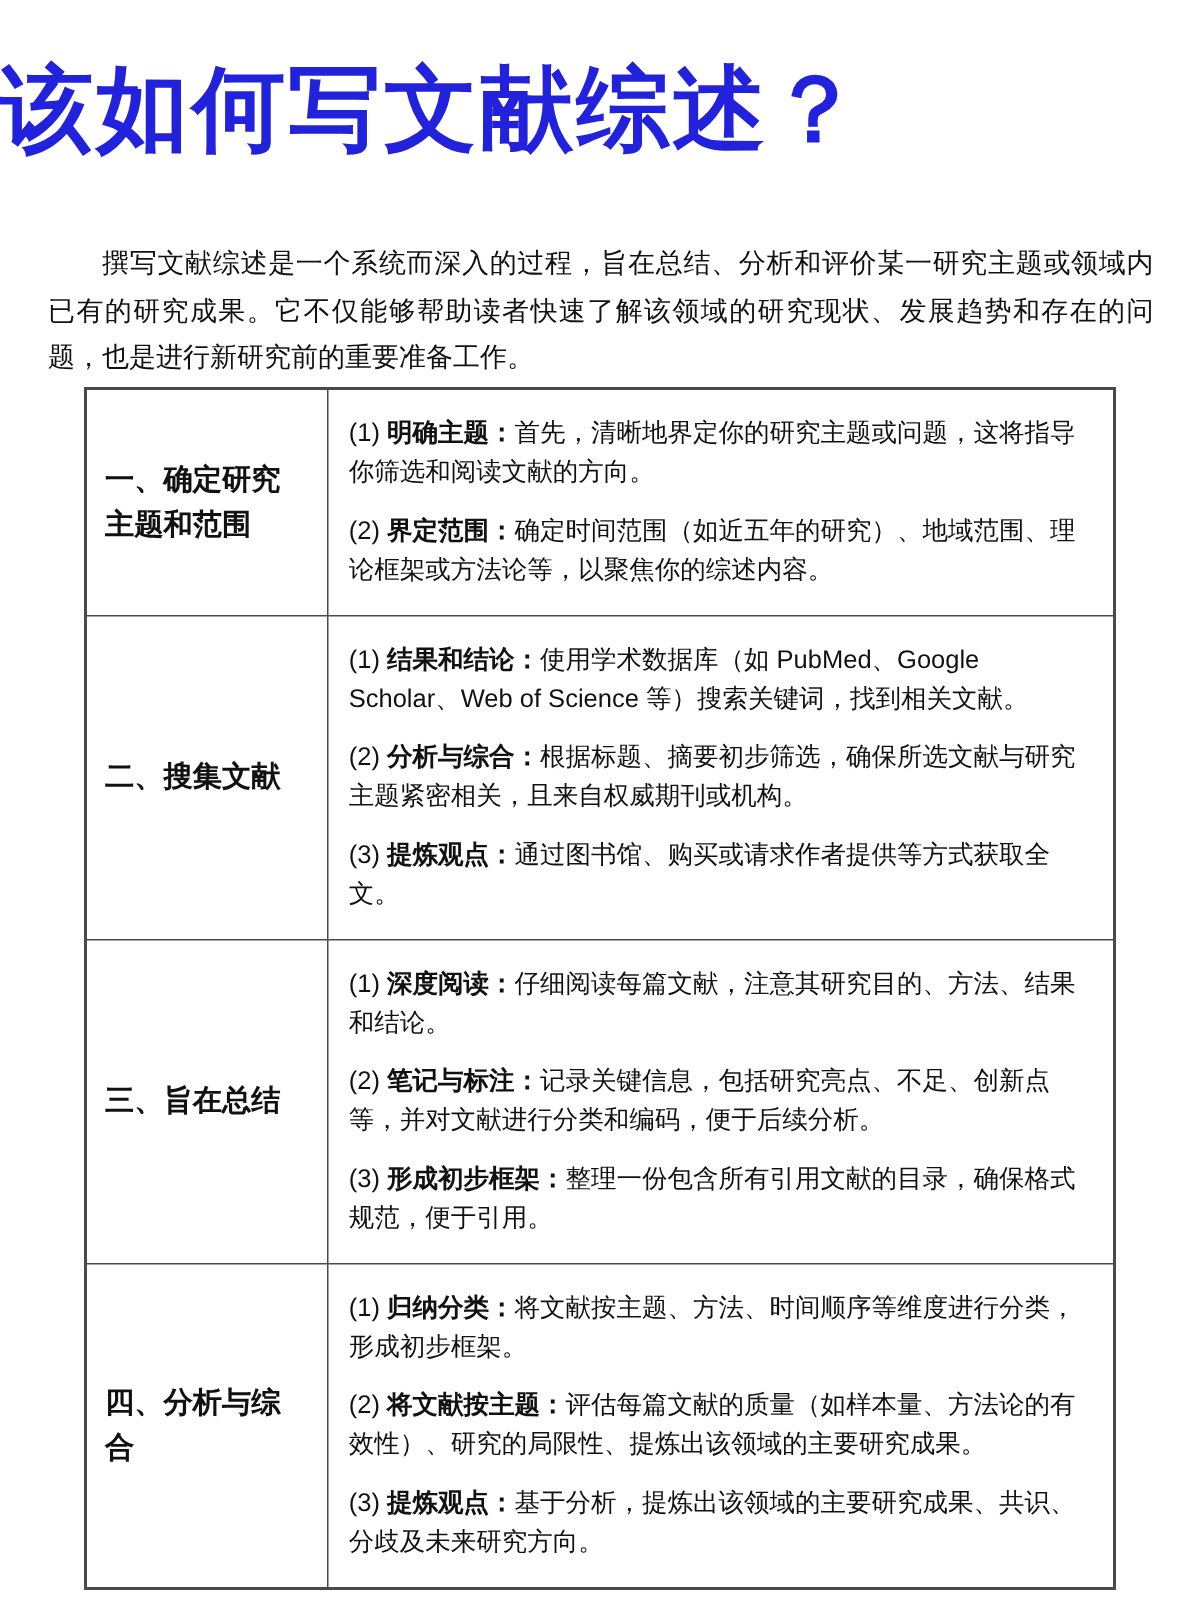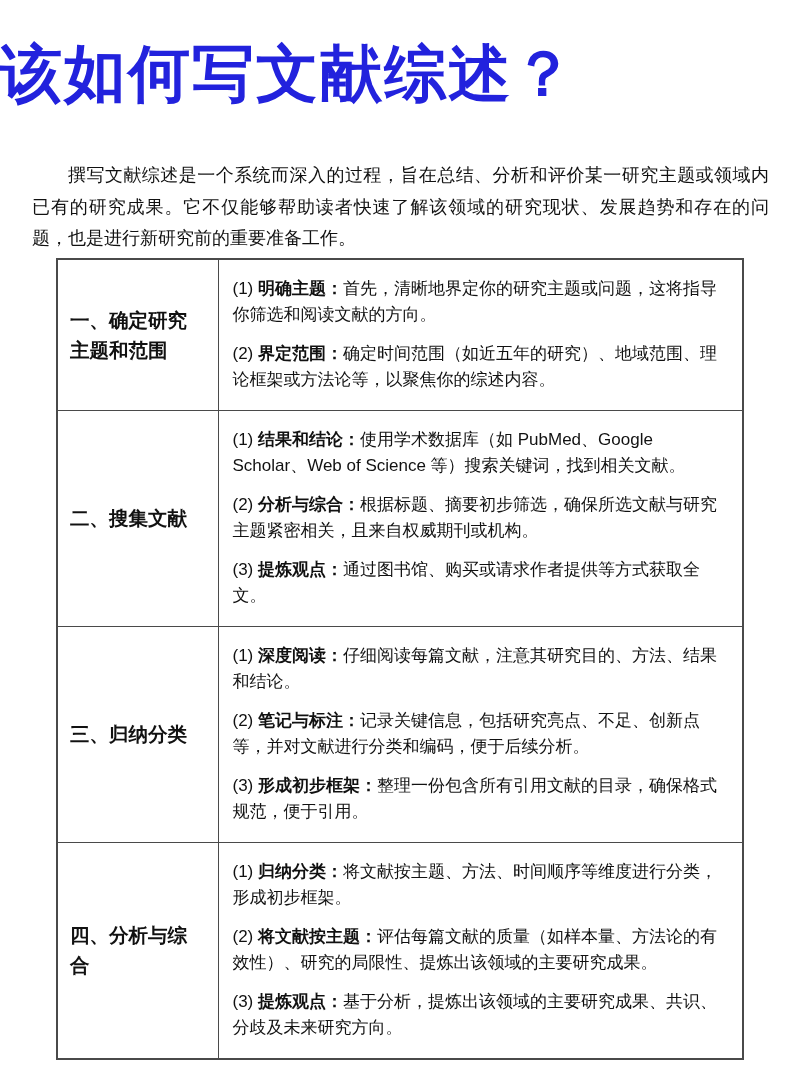--- a/index.html
+++ b/index.html
@@ -84,21 +84,21 @@
         </tr>
         <tr>
           <td class="step-cell"><span>二、搜集文献</span></td>
           <td class="content-cell">
             <p class="item"><span class="item-num">(1) </span><span class="item-term">结果和结论：</span><span class="item-text">使用学术数据库（如 PubMed、Google Scholar、Web of Science 等）搜索关键词，找到相关文献。</span></p>
             <p class="item"><span class="item-num">(2) </span><span class="item-term">分析与综合：</span><span class="item-text">根据标题、摘要初步筛选，确保所选文献与研究主题紧密相关，且来自权威期刊或机构。</span></p>
             <p class="item"><span class="item-num">(3) </span><span class="item-term">提炼观点：</span><span class="item-text">通过图书馆、购买或请求作者提供等方式获取全文。</span></p>
           </td>
         </tr>
         <tr>
-          <td class="step-cell"><span>三、归纳分类</span></td>
+          <td class="step-cell"><span>三、旨在总结</span></td>
           <td class="content-cell">
             <p class="item"><span class="item-num">(1) </span><span class="item-term">深度阅读：</span><span class="item-text">仔细阅读每篇文献，注意其研究目的、方法、结果和结论。</span></p>
             <p class="item"><span class="item-num">(2) </span><span class="item-term">笔记与标注：</span><span class="item-text">记录关键信息，包括研究亮点、不足、创新点等，并对文献进行分类和编码，便于后续分析。</span></p>
             <p class="item"><span class="item-num">(3) </span><span class="item-term">形成初步框架：</span><span class="item-text">整理一份包含所有引用文献的目录，确保格式规范，便于引用。</span></p>
           </td>
         </tr>
         <tr>
           <td class="step-cell"><span>四、分析与综合</span></td>
           <td class="content-cell">
             <p class="item"><span class="item-num">(1) </span><span class="item-term">归纳分类：</span><span class="item-text">将文献按主题、方法、时间顺序等维度进行分类，形成初步框架。</span></p>

